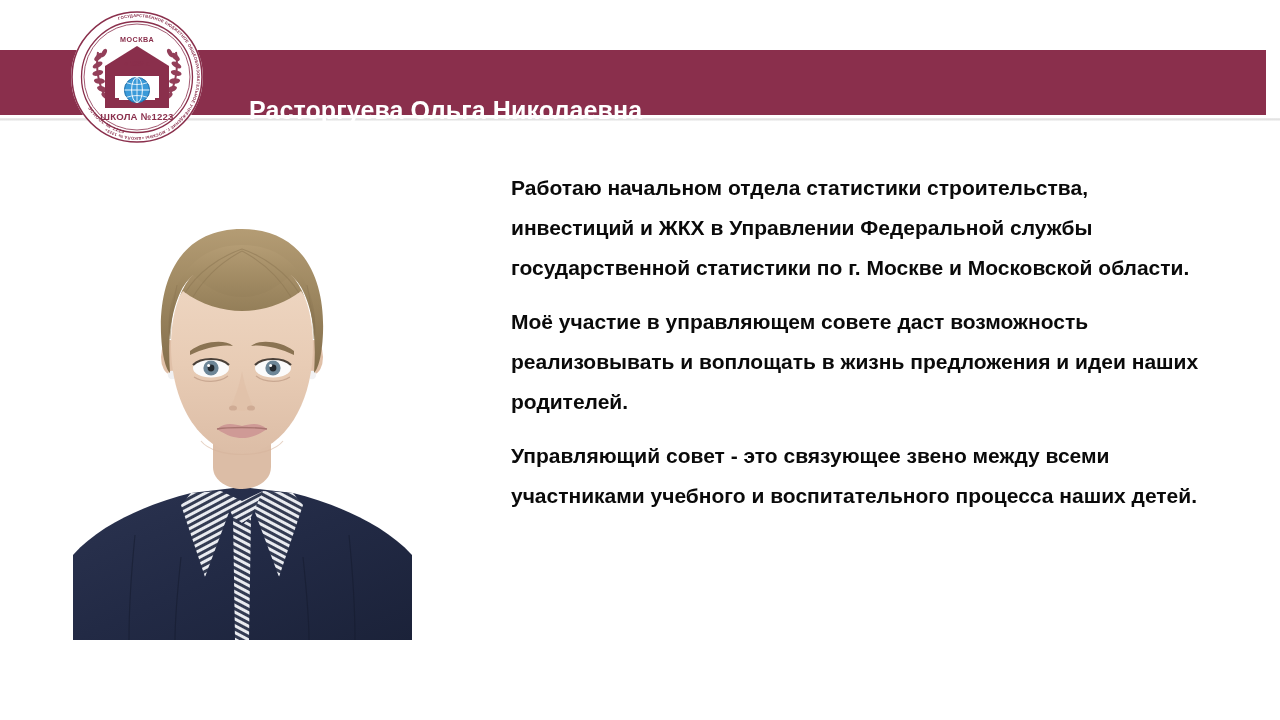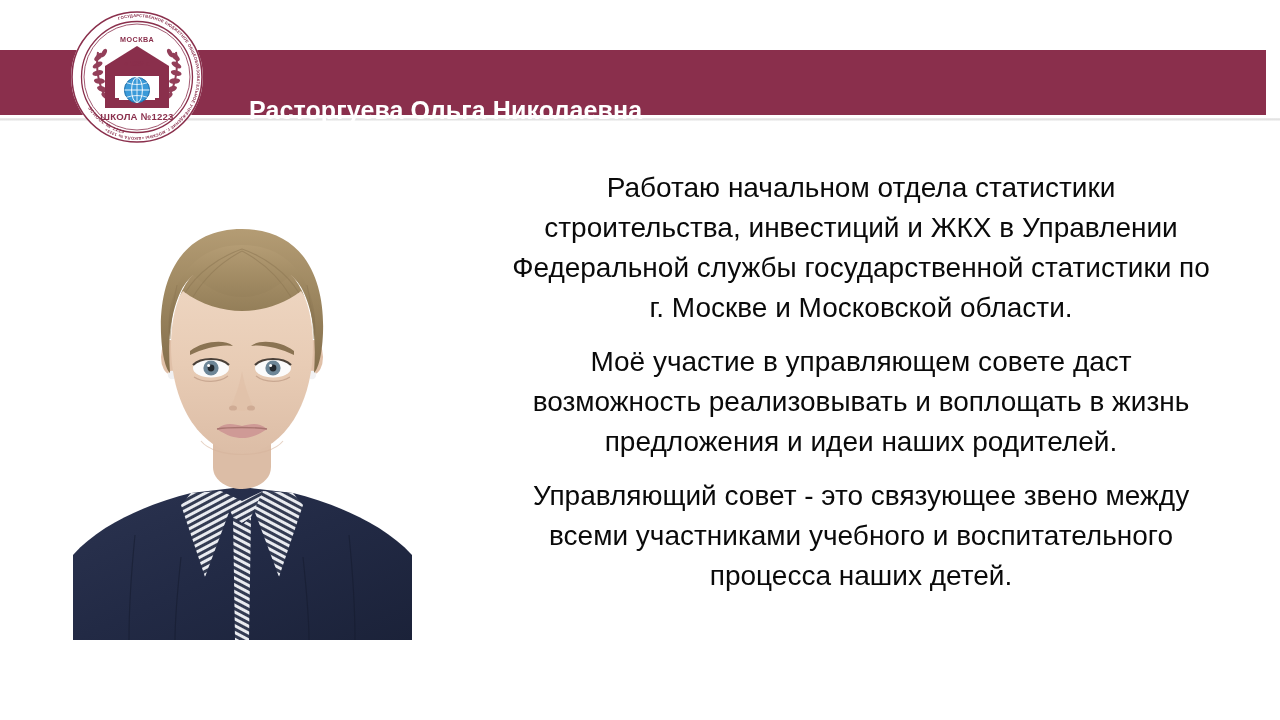--- a/index.html
+++ b/index.html
@@ -78,25 +78,24 @@
 
   
   .body-text {
     position: absolute;
     left: 511px;
     top: 168px;
     width: 700px;
   }
   .para {
     color: #0a0a0a;
-    font-size: 28px;
+    font-size: 21px;
     line-height: 40px;
     margin: 0 0 14px 0;
-    font-weight: 400;
-    text-align: center;
+    font-weight: 700;
   }
   .para:last-child { margin-bottom: 0; }
 </style>
 </head>
 <body>
 
 <div class="slide">
 
   <div class="header-bar"></div>
   <div class="header-underline"></div>

